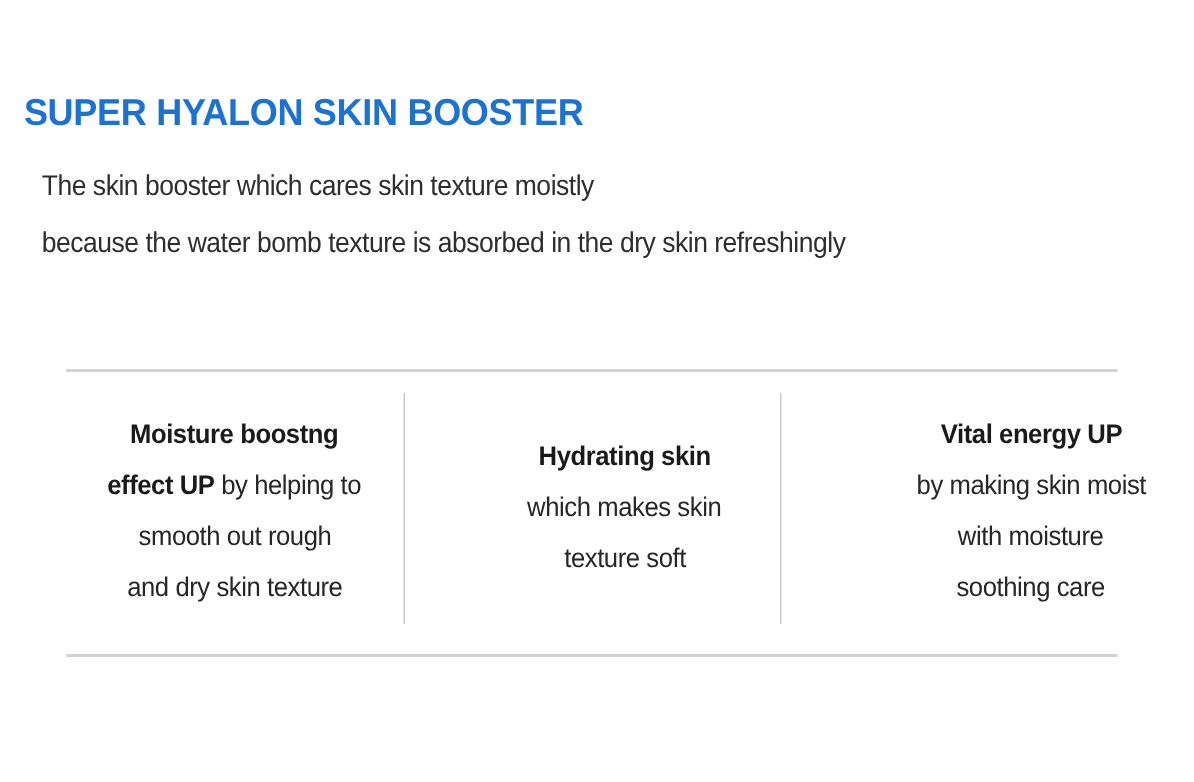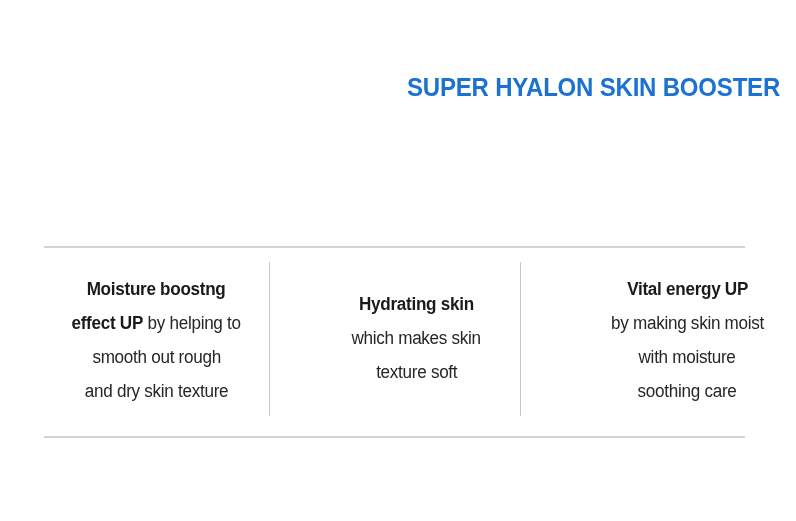--- a/index.html
+++ b/index.html
@@ -19,23 +19,23 @@
     position: relative;
     width: 796px;
     height: 521px;
     background: #ffffff;
   }
 
   
   .header-block {
     position: absolute;
     left: 0;
-    top: 16px;
+    top: 4px;
     width: 796px;
-    text-align: right;
+    text-align: left;
   }
 
   .main-title {
     margin: 0;
     padding-top: 56px;
     font-size: 25px;
     line-height: 30px;
     font-weight: bold;
     letter-spacing: -0.2px;
     color: #1b72d0;
@@ -129,20 +129,24 @@
   }
 </style>
 </head>
 <body>
 
 <div class="promo-panel">
 
   <div class="header-block">
     <h1 class="main-title">SUPER HYALON SKIN BOOSTER</h1>
 
+    <div class="subtitle-lines">
+      <div class="subtitle-line">The skin booster which cares skin texture moistly</div>
+      <div class="subtitle-line">because the water bomb texture is absorbed in the dry skin refreshingly</div>
+    </div>
   </div>
 
   <div class="rule-h top"></div>
   <div class="rule-h bottom"></div>
 
   <div class="rule-v first"></div>
   <div class="rule-v second"></div>
 
   <div class="benefits-row">
 

